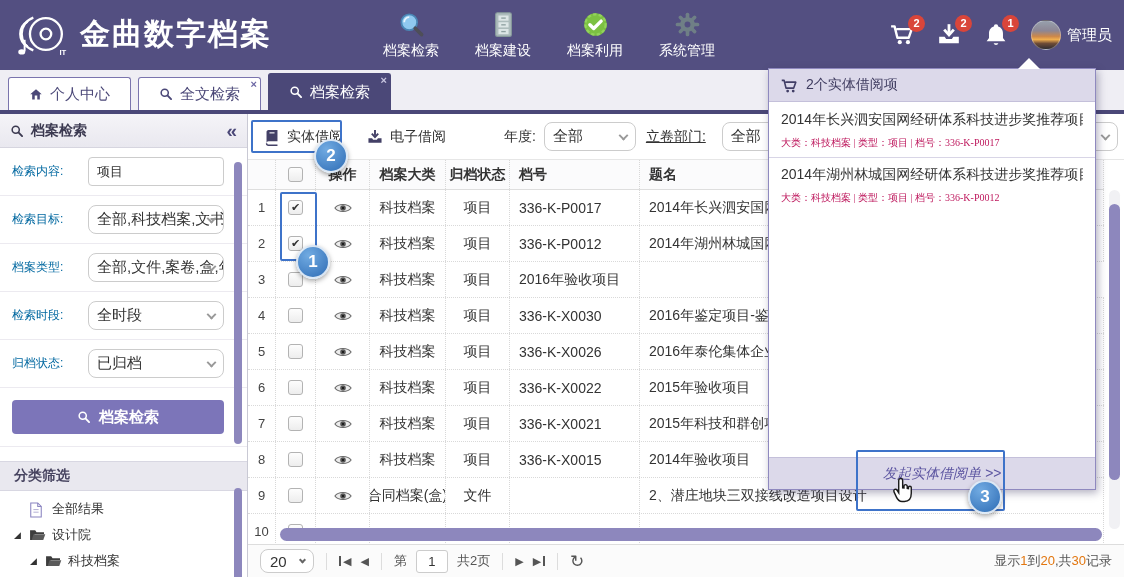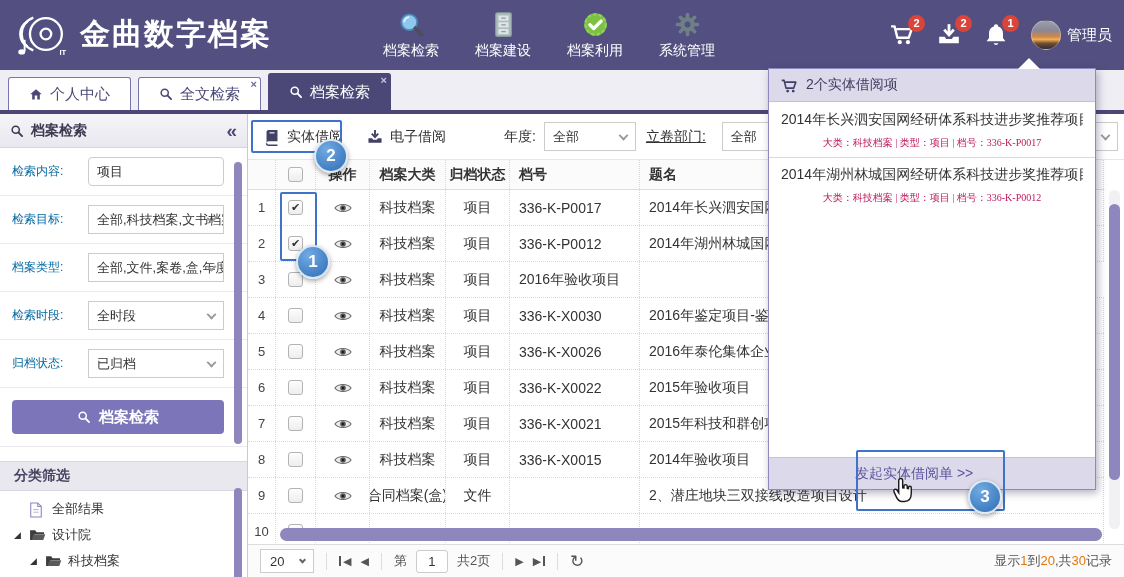--- a/index.html
+++ b/index.html
@@ -30,21 +30,21 @@
   .tab.active .tclose { color:#c9c6e0; }
 
   
   .sidebar { position:absolute; top:114px; left:0; width:248px; bottom:0; background:#fff; border-right:1px solid #c9c9d4; overflow:hidden; }
   .side-head { height:34px; background:linear-gradient(#f5f4f8,#e9e8ef); border-bottom:1px solid #d6d5df; display:flex; align-items:center; gap:7px; padding:0 10px; font-size:14px; font-weight:bold; color:#3b3950; }
   .side-head .micon { width:14px; height:14px; color:#3b3950; }
   .collapse { margin-left:auto; color:#4b4878; font-size:19px; cursor:pointer; }
   .frow { height:48px; display:flex; align-items:center; padding:0 12px; border-bottom:1px solid #eceaf0; }
   .frow label { width:76px; font-size:12px; color:#0369a1; }
   .fin { width:136px; height:29px; border:1px solid #ccc; border-radius:4px; padding:0 8px; font-size:13px; color:#333; outline:none; }
-  .select { position:relative; height:29px; border:1px solid #ccc; border-radius:0; background:#fff; display:flex; align-items:center; padding:0 20px 0 8px; font-size:13px; color:#333; white-space:nowrap; overflow:hidden; cursor:pointer; }
+  .select { position:relative; height:29px; border:1px solid #ccc; border-radius:8px; background:#fff; display:flex; align-items:center; padding:0 20px 0 8px; font-size:15px; color:#333; white-space:nowrap; overflow:hidden; cursor:pointer; }
   .wside { width:136px; }
   .chev { position:absolute; right:8px; top:50%; width:7px; height:7px; border-right:2px solid #999; border-bottom:2px solid #999; transform:translateY(-70%) rotate(45deg); }
   .btnrow { padding:12px; border-bottom:1px solid #eceaf0; }
   .searchbtn { width:212px; height:34px; background:#7c75b9; border:none; border-radius:4px; color:#fff; font-size:15px; font-weight:bold; display:flex; align-items:center; justify-content:center; gap:8px; cursor:pointer; }
   .searchbtn .micon { width:14px; height:14px; color:#fff; }
   .filter-head { margin-top:14px; height:30px; background:#e9e8ef; border-top:1px solid #d8d7e2; border-bottom:1px solid #d8d7e2; display:flex; align-items:center; padding:0 14px; font-size:14px; font-weight:bold; color:#474460; }
   .tree { padding-top:5px; font-size:13px; color:#333; }
   .tnode { display:flex; align-items:center; gap:6px; height:26px; padding-left:12px; cursor:pointer; }
   .tnode.lvl1 { padding-left:28px; }
   .tnode.lvl2 { padding-left:46px; }
@@ -85,31 +85,31 @@
   .psize .chev { border-color:#666; width:5px; height:5px; }
   .pbtn { display:flex; align-items:center; gap:2px; font-size:11px; color:#555; cursor:pointer; }
   .pbtn .bar { width:2px; height:10px; background:#555; }
   .refresh { font-size:17px; color:#555; }
   .pinput { width:32px; height:23px; border:1px solid #ccc; border-radius:3px; text-align:center; font-size:13px; color:#333; outline:none; }
   .psep { width:1px; height:17px; background:#ddd; margin:0 3px; }
   .psummary { margin-left:auto; color:#555; }
   .psummary b { color:#e2760f; font-weight:normal; }
 
   
-  .popup { position:absolute; left:768px; top:68px; width:328px; height:422px; background:#fff; border:1px solid #8f89bf; box-shadow:2px 3px 8px rgba(40,35,80,.35); z-index:50;text-align:center; }
+  .popup { position:absolute; left:768px; top:68px; width:328px; height:422px; background:#fff; border:1px solid #8f89bf; box-shadow:2px 3px 8px rgba(40,35,80,.35); z-index:50; }
   .pcaret { position:absolute; top:-11px; left:249px; width:0; height:0; border-left:11px solid transparent; border-right:11px solid transparent; border-bottom:11px solid #fff; }
   .phead { height:33px; background:#dcd9ea; border-bottom:1px solid #c4c0da; display:flex; align-items:center; gap:8px; padding:0 12px; font-size:14px; color:#3f3c60; }
   .phead .micon { width:17px; height:15px; color:#413e66; }
   .pbody { position:absolute; top:34px; left:0; right:0; bottom:33px; overflow:hidden; }
   .pitem { padding:8px 12px 7px; cursor:pointer; }
   .pitem:first-child { border-bottom:1px solid #d8d5e6; }
   .pt { font-size:14px; color:#333; margin-bottom:7px; white-space:nowrap; overflow:hidden; }
   .pm { font-size:10px; color:#be185d; white-space:nowrap; overflow:hidden;font-family:Liberation Serif, serif; }
   .pfoot { position:absolute; left:0; right:0; bottom:0; height:32px; background:#dcd9ea; border-top:1px solid #c4c0da; display:flex; align-items:center; }
-  .plink { margin-left:86px; font-size:14px; color:#5b54a0; text-decoration:none; cursor:pointer; }
+  .plink { margin-left:114px; font-size:14px; color:#5b54a0; text-decoration:none; cursor:pointer;font-style:italic; }
 
   
   .ann-rect { position:absolute; border:2px solid #3e73c9; border-radius:2px; z-index:100; pointer-events:none; }
   .r1 { left:280px; top:192px; width:37px; height:69px; }
   .r2 { left:251px; top:120px; width:91px; height:33px; }
   .r3 { left:856px; top:450px; width:149px; height:61px; }
   .ann-badge { position:absolute; z-index:101; width:34px; height:34px; border-radius:50%; background:radial-gradient(circle at 35% 28%,#71abe2,#2e6cb5); color:#fff; font-size:17px; font-weight:bold; display:flex; align-items:center; justify-content:center; border:2px solid rgba(255,255,255,.8); box-shadow:0 2px 5px rgba(0,0,0,.35); }
   .b1 { left:296px; top:245px; }
   .b2 { left:314px; top:139px; }
   .b3 { left:968px; top:480px; }

